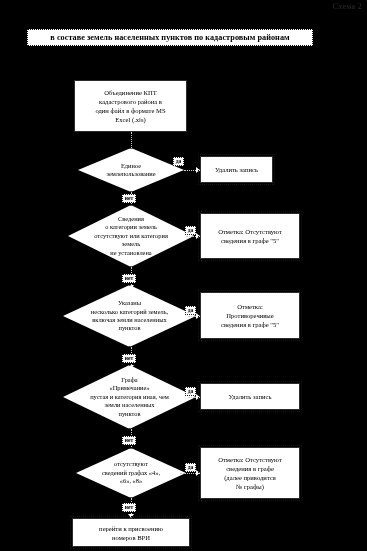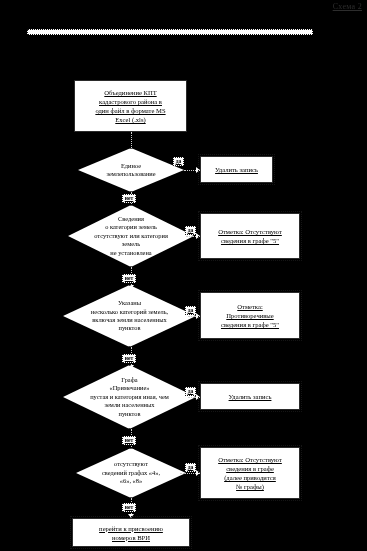--- a/index.html
+++ b/index.html
@@ -10,21 +10,21 @@
   body {
     width: 367px;
     height: 551px;
     position: relative;
     overflow: hidden;
     font-family: "Liberation Serif", "DejaVu Serif", serif;
     color: #000000;
   }
 
   
-  .abs { position: absolute; text-decoration: underline; }
+  .abs { position: absolute; }
 
   
   #scheme-label {
     left: 300px;
     top: 2px;
     width: 62px;
     text-align: right;
     font-size: 8px;
     color: #3d3d3d;
     letter-spacing: .3px;
@@ -132,20 +132,21 @@
     font-weight: bold;
     white-space: nowrap;
   }
 </style>
 </head>
 <body>
 
 <div class="abs" id="scheme-label">Схема 2</div>
 
 <div class="abs" id="title-banner">
+  <span class="ln ln2">в составе земель населенных пунктов по кадастровым районам</span>
 </div>
 
 <div class="abs node-box" style="left:74px; top:80px; width:113px; height:52px;">
   <span class="inner">
     <span class="ln">Объединение КПТ</span>
     <span class="ln">кадастрового района в</span>
     <span class="ln">один файл в формате MS</span>
     <span class="ln">Excel (.xls)</span>
   </span>
 </div>

